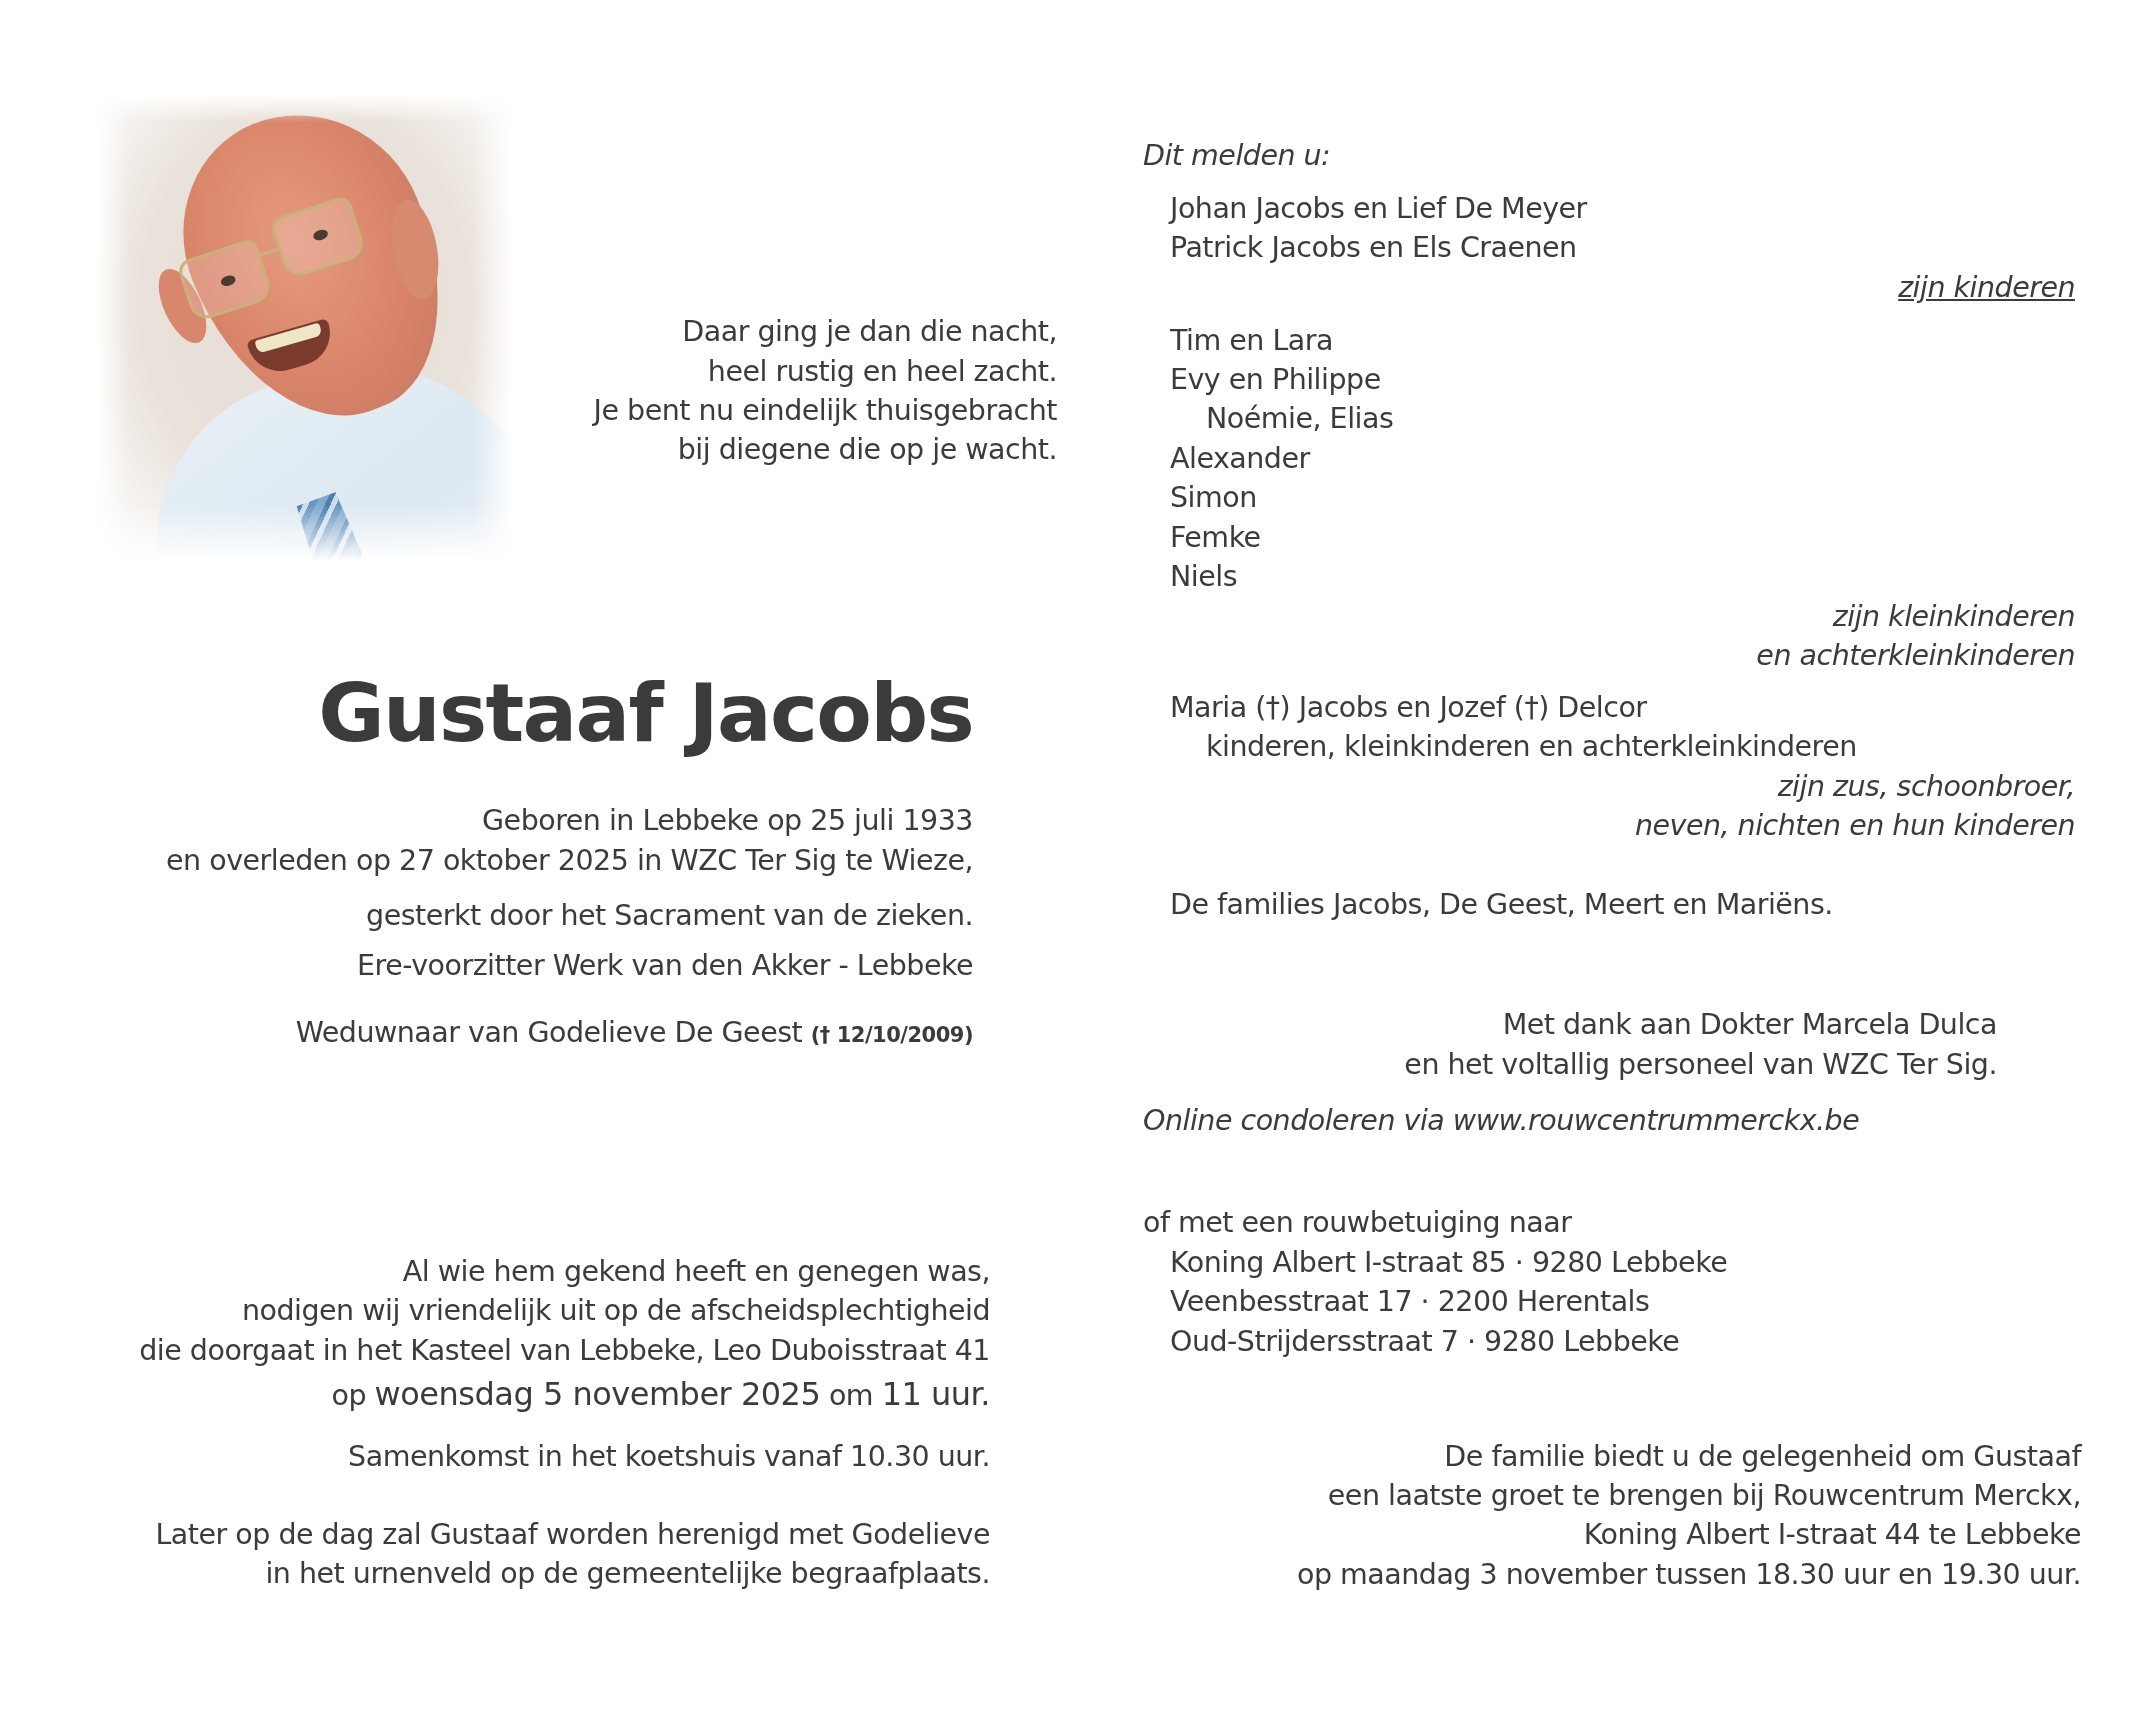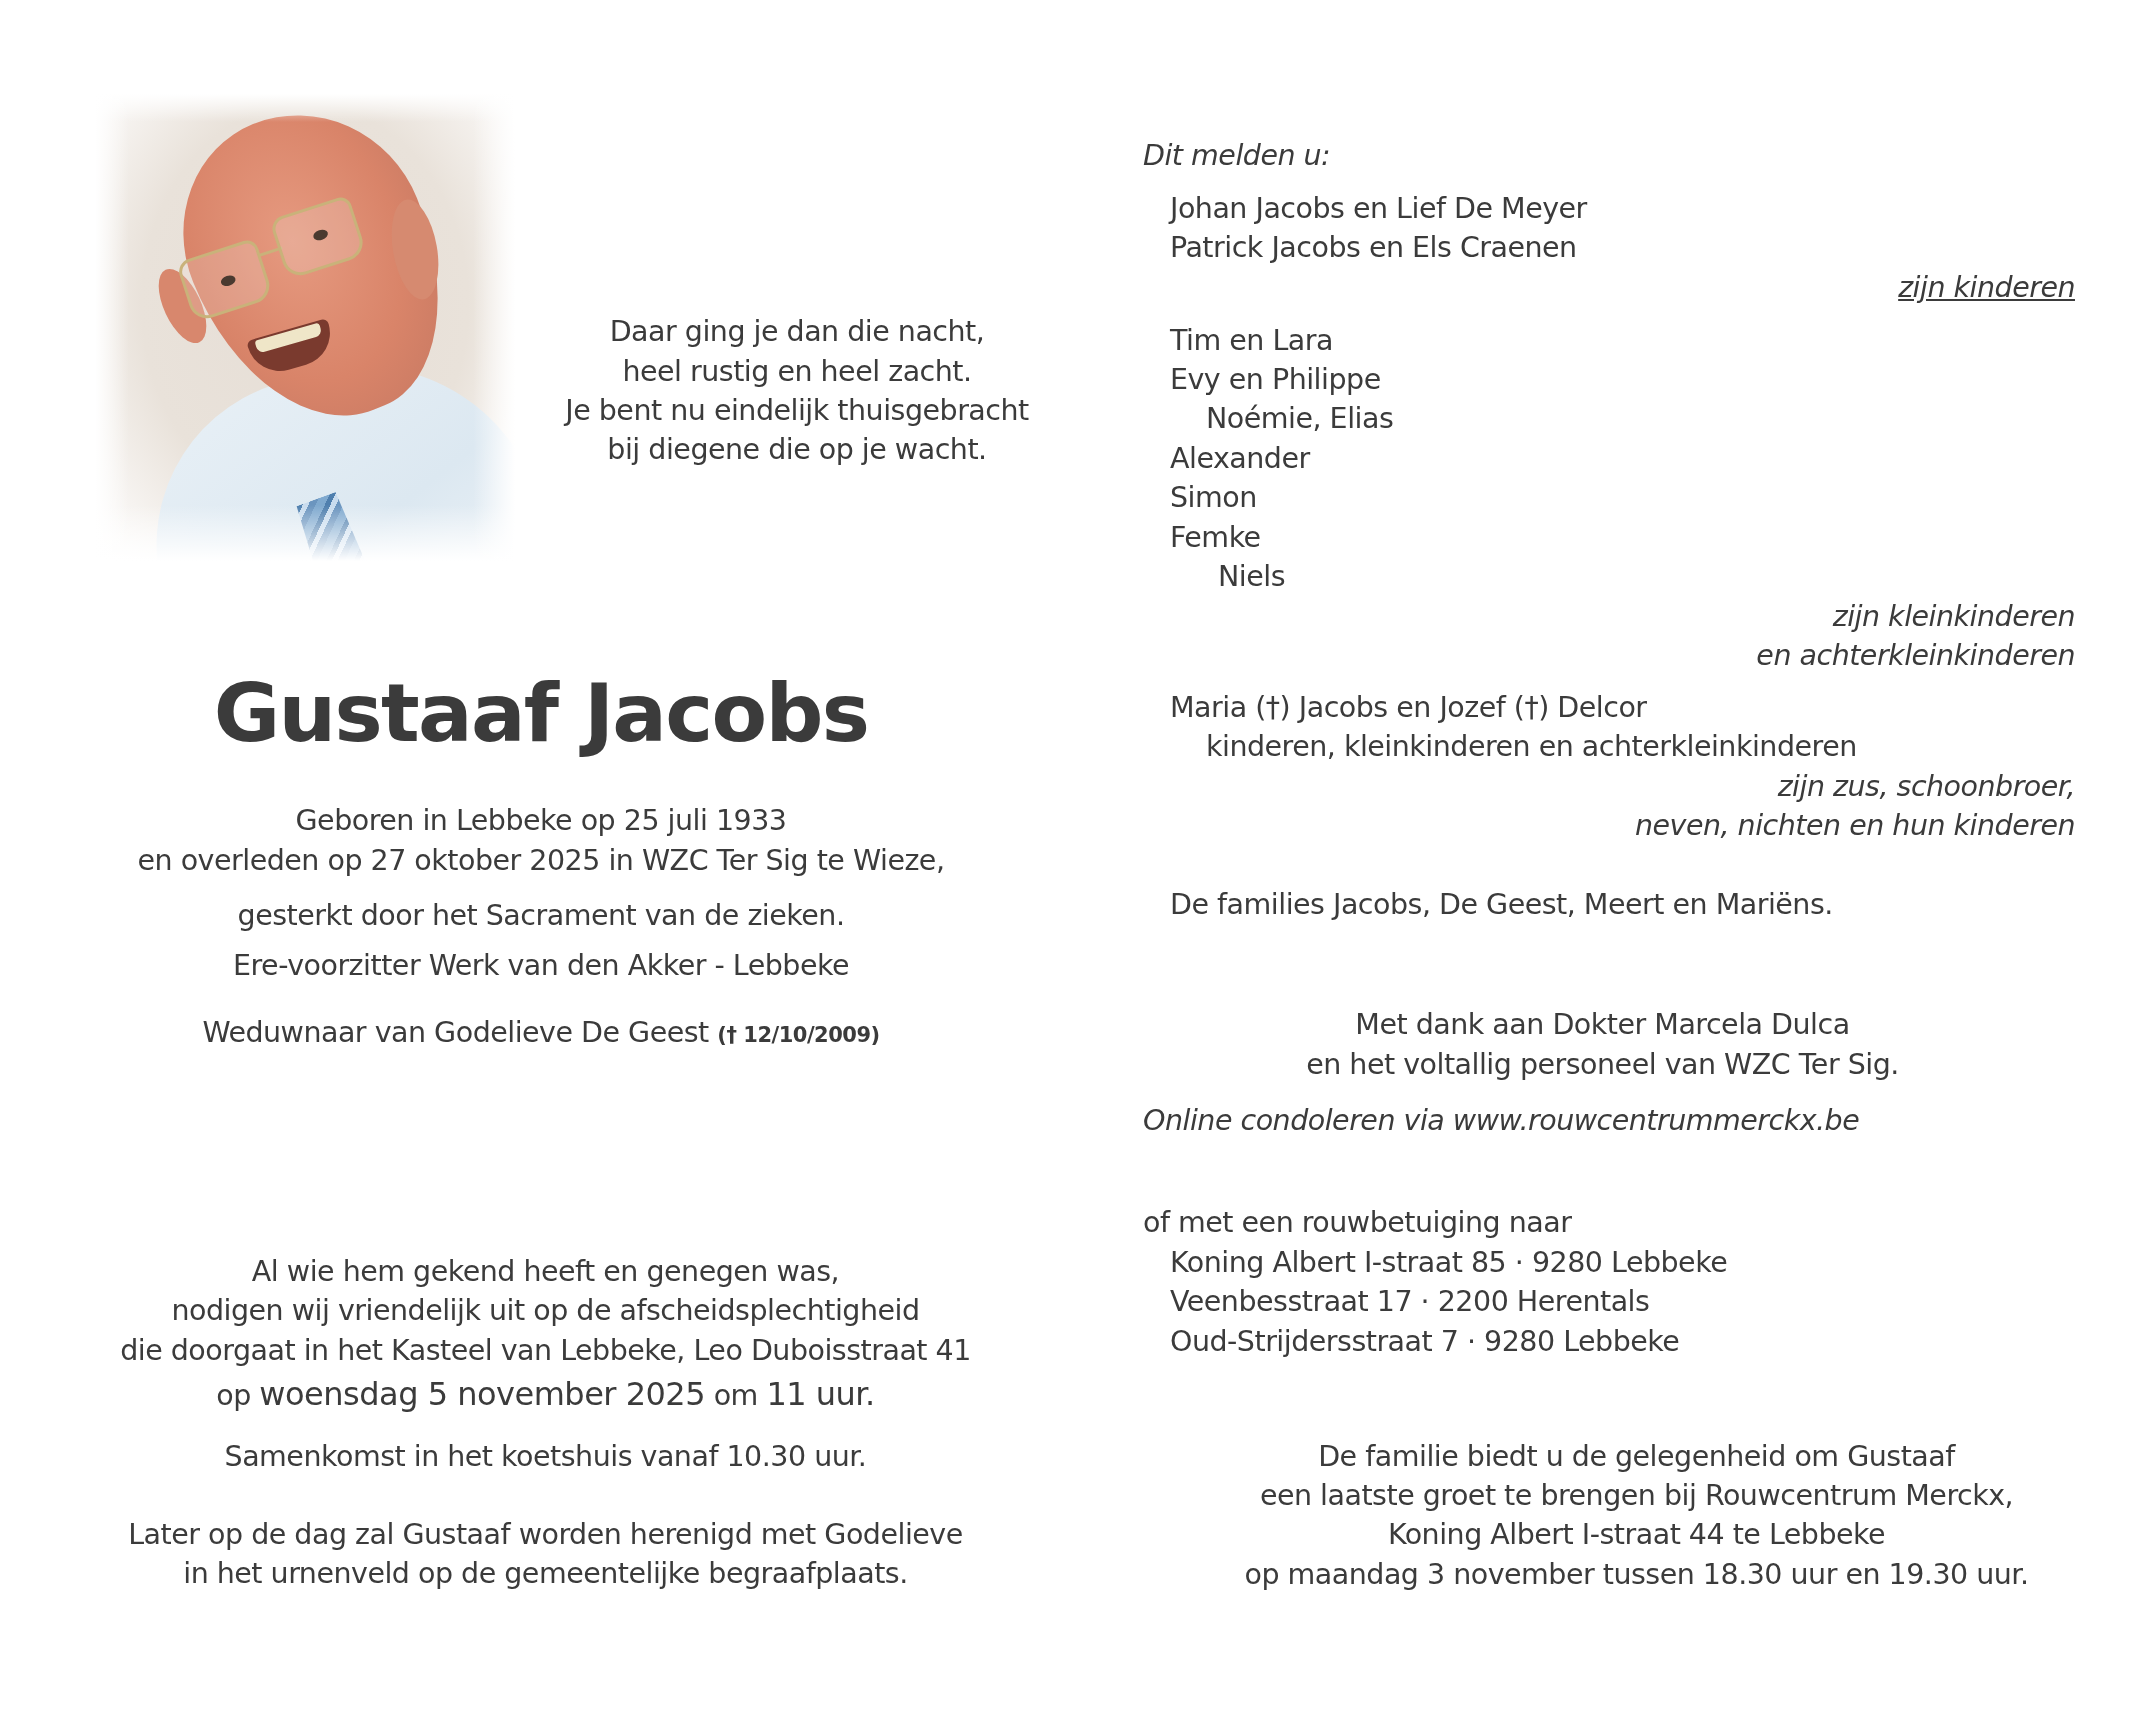--- a/index.html
+++ b/index.html
@@ -16,21 +16,21 @@
       color: #3b3b3b;
     }
     .line {
       position: absolute;
       white-space: nowrap;
       font-size: 28.5px;
       line-height: 39px;
       letter-spacing: -0.5px;
       transform-origin: left top;
     }
-    .center { text-align: center; }
+    .center { text-align: right; }
     .right { text-align: right; }
     .italic { font-style: italic; }
     .big { font-size: 32px; }
     .small { font-size: 21px; font-weight: bold; }
 
     
     .photo {
       position: absolute;
       left: 95px;
       top: 94px;
@@ -197,21 +197,21 @@
   <div class="line italic right" style="left:1594px;top:268px;width:481px;text-decoration:underline;">zijn kinderen</div>
 </div>
 
 <div>
   <div class="line" style="left:1170px;top:321px;">Tim en Lara</div>
   <div class="line" style="left:1170px;top:360px;">Evy en Philippe</div>
   <div class="line" style="left:1206px;top:399px;">Noémie, Elias</div>
   <div class="line" style="left:1170px;top:439px;">Alexander</div>
   <div class="line" style="left:1170px;top:478px;">Simon</div>
   <div class="line" style="left:1170px;top:518px;">Femke</div>
-  <div class="line" style="left:1218px;top:557px;">Niels</div>
+  <div class="line" style="left:1170px;top:557px;">Niels</div>
   <div class="line italic right" style="left:1594px;top:597px;width:481px;">zijn kleinkinderen</div>
   <div class="line italic right" style="left:1594px;top:636px;width:481px;">en achterkleinkinderen</div>
 </div>
 
 <div>
   <div class="line" style="left:1170px;top:688px;">Maria (†) Jacobs en Jozef (†) Delcor</div>
   <div class="line" style="left:1206px;top:727px;">kinderen, kleinkinderen en achterkleinkinderen</div>
   <div class="line italic right" style="left:1594px;top:767px;width:481px;">zijn zus, schoonbroer,</div>
   <div class="line italic right" style="left:1594px;top:806px;width:481px;">neven, nichten en hun kinderen</div>
 </div>

